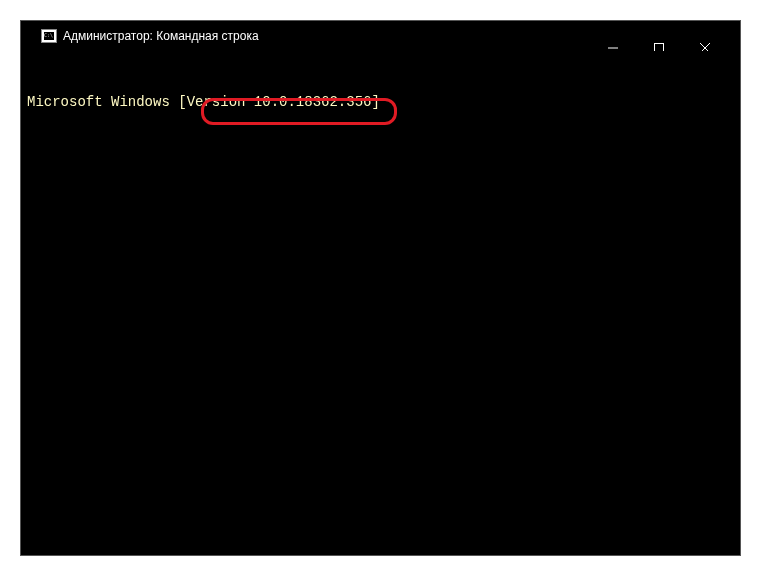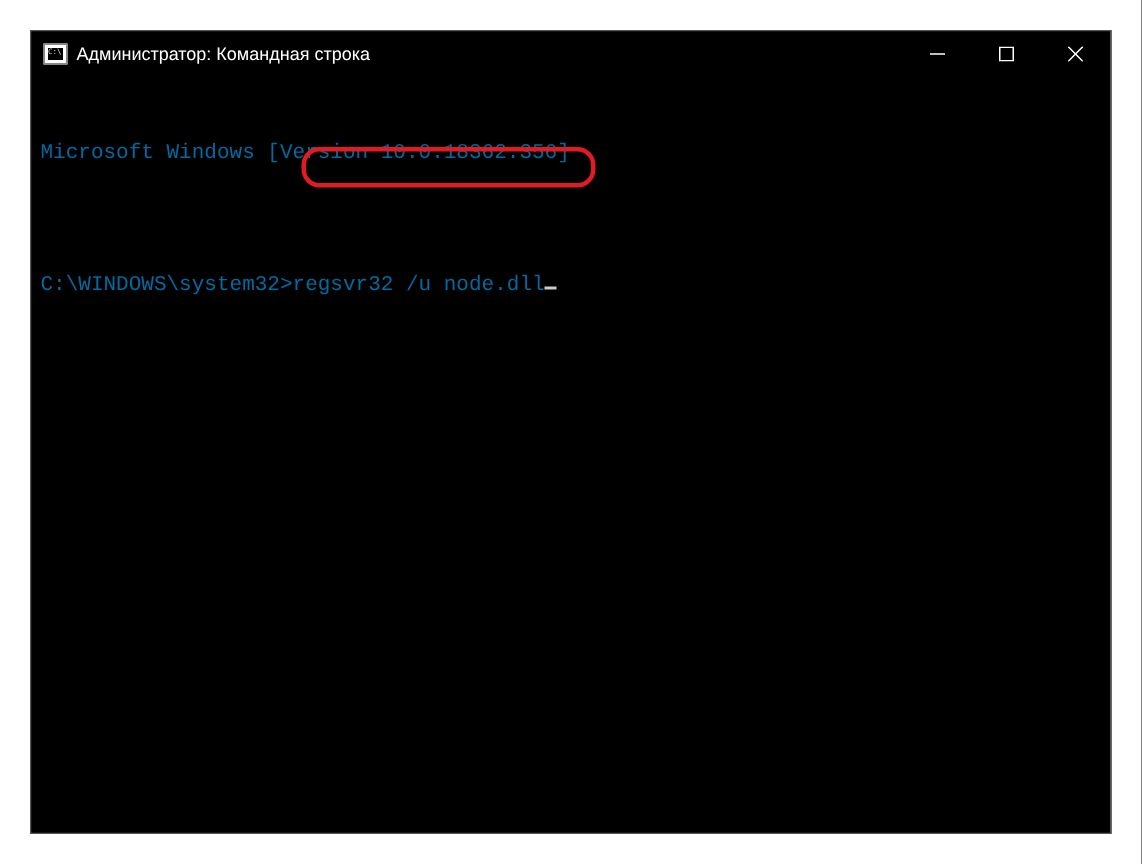--- a/index.html
+++ b/index.html
@@ -23,21 +23,21 @@
       background: #000000;
       border: 1px solid #555;
       display: flex;
       flex-direction: column;
     }
     .titlebar {
       height: 30px;
       background: #000000;
       display: flex;
       align-items: center;
-      padding: 0;
+      padding: 12px;
       color: #ffffff;
       font-family: 'Segoe UI', Tahoma, sans-serif;
       font-size: 12px;
     }
     .titlebar-icon {
       width: 16px;
       height: 14px;
       margin-left: 8px;
       margin-right: 6px;
       background: #ffffff;
@@ -81,21 +81,21 @@
       font-family: 'Segoe UI', sans-serif;
       cursor: default;
     }
     .window-control svg {
       width: 10px;
       height: 10px;
     }
     .terminal-content {
       flex: 1;
       background: #000000;
-      color: #0369a1;
+      color: #fef9c3;
       font-family: Consolas, 'Courier New', monospace;
       font-size: 14px;
       padding: 8px 6px;
       line-height: 1.25;
       white-space: pre;
       overflow: hidden;
       position: relative;
     }
     .terminal-line {
       display: block;
@@ -146,16 +146,15 @@
         <svg viewBox="0 0 10 10">
             <line x1="0" y1="0" x2="10" y2="10" stroke="#fff" stroke-width="1"></line>
             <line x1="10" y1="0" x2="0" y2="10" stroke="#fff" stroke-width="1"></line>
           </svg>
       </div>
     </div>
   </div>
   <div class="terminal-content">
     <span class="terminal-line">Microsoft Windows [Version 10.0.18362.356]</span>
     <span class="terminal-line"></span>
-    <span class="prompt-line"><span>C:\WINDOWS\system32&gt;</span><span>regsvr32 /u node.dll</span><span class="cursor"></span></span>
     <div class="highlight-box"></div>
   </div>
 </div>
 
 </body></html>

